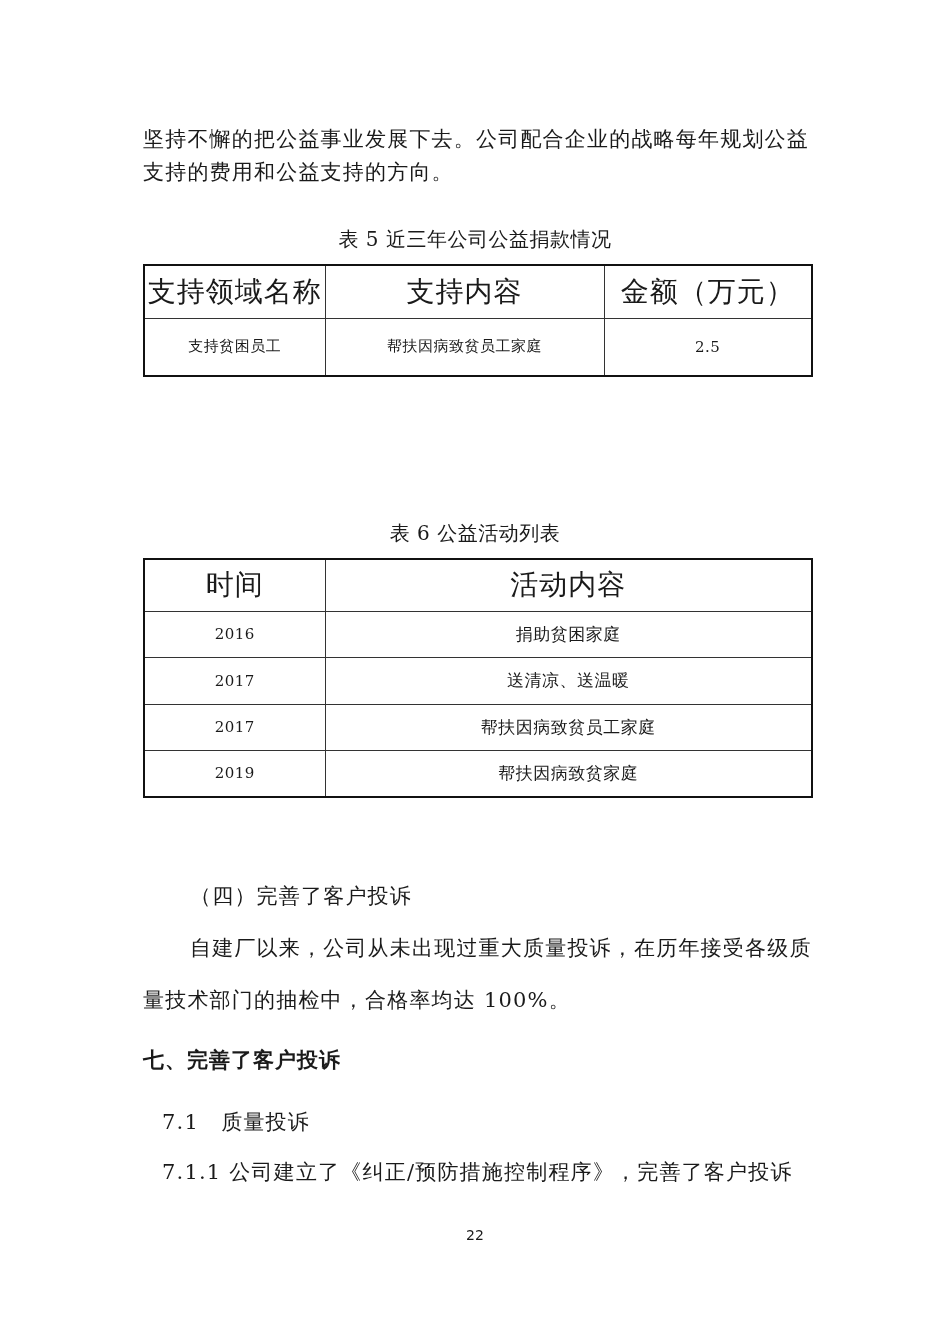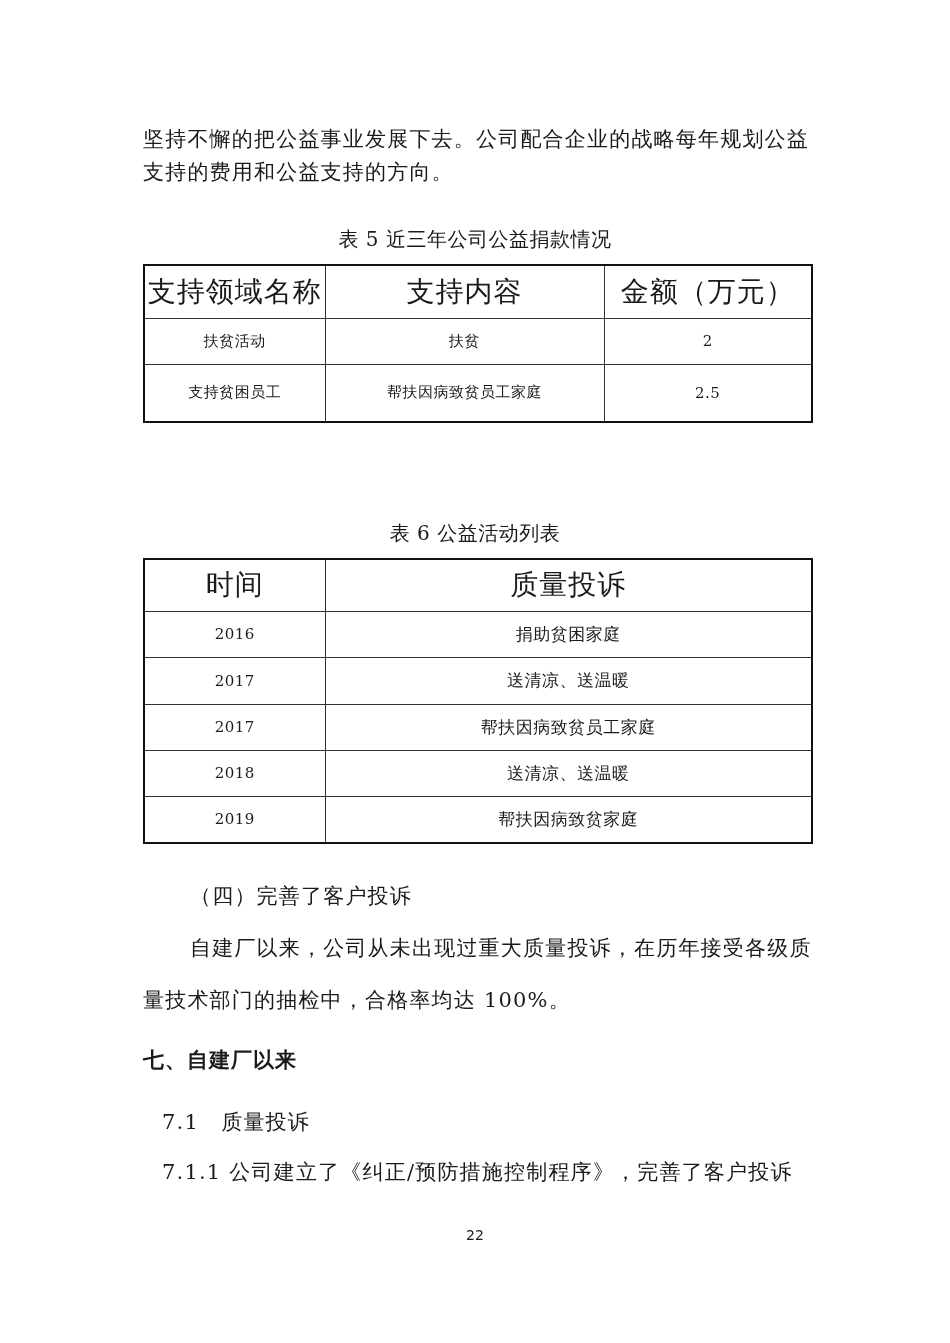--- a/index.html
+++ b/index.html
@@ -32,70 +32,61 @@
         <col style="width:181px">
         <col style="width:279px">
         <col style="width:208px">
       </colgroup>
     <tbody>
         <tr style="height:53px">
       <th>支持领域名称</th>
       <th>支持内容</th>
       <th>金额（万元）</th>
     </tr>
-    <tr style="height:46px">
-      <td>扶贫活动</td>
-      <td>扶贫</td>
-      <td>2</td>
-    </tr>
     <tr style="height:58px">
       <td>支持贫困员工</td>
       <td>帮扶因病致贫员工家庭</td>
       <td>2.5</td>
     </tr>
   </tbody>
     </table>
 
   <div class="abs caption" style="top:520px;">表 6 公益活动列表</div>
 
   <table style="left:143px; top:558px; width:668px;">
     <colgroup>
         <col style="width:181px">
         <col style="width:487px">
       </colgroup>
     <tbody>
         <tr style="height:52px">
       <th>时间</th>
-      <th>质量投诉</th>
+      <th>活动内容</th>
     </tr>
     <tr style="height:46px">
       <td>2016</td>
       <td style="font-size:17px">捐助贫困家庭</td>
     </tr>
     <tr style="height:47px">
       <td>2017</td>
       <td style="font-size:17px">送清凉、送温暖</td>
     </tr>
     <tr style="height:46px">
       <td>2017</td>
       <td style="font-size:17px">帮扶因病致贫员工家庭</td>
     </tr>
-    <tr style="height:46px">
-      <td>2018</td>
-      <td style="font-size:17px">送清凉、送温暖</td>
-    </tr>
     <tr style="height:47px">
       <td>2019</td>
       <td style="font-size:17px">帮扶因病致贫家庭</td>
     </tr>
   </tbody>
     </table>
 
   <div class="abs p" style="left:190px; top:882px;">（四）完善了客户投诉</div>
   <div class="abs p" style="left:190px; top:934px;">自建厂以来，公司从未出现过重大质量投诉，在历年接受各级质</div>
   <div class="abs p" style="left:143px; top:986px;text-align:center;">量技术部门的抽检中，合格率均达 100%。</div>
 
-  <div class="abs h1" style="left:143px; top:1046px;">七、自建厂以来</div>
+  <div class="abs h1" style="left:143px; top:1046px;">七、完善了客户投诉</div>
   <div class="abs p" style="left:162px; top:1108px;">7.1　质量投诉</div>
   <div class="abs p" style="left:162px; top:1158px;">7.1.1 公司建立了《纠正/预防措施控制程序》，完善了客户投诉</div>
 
   <div class="abs pageno" style="top:1227px;">22</div>
 </div>
 
 </body></html>

